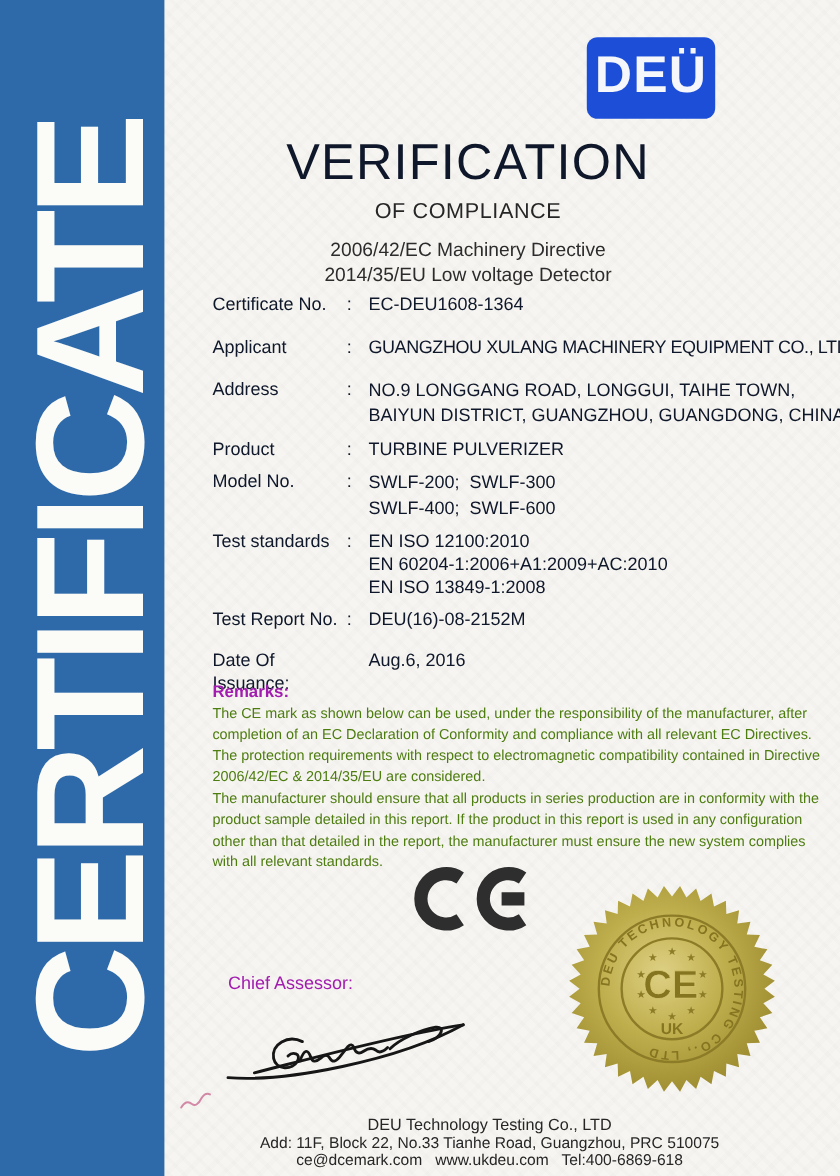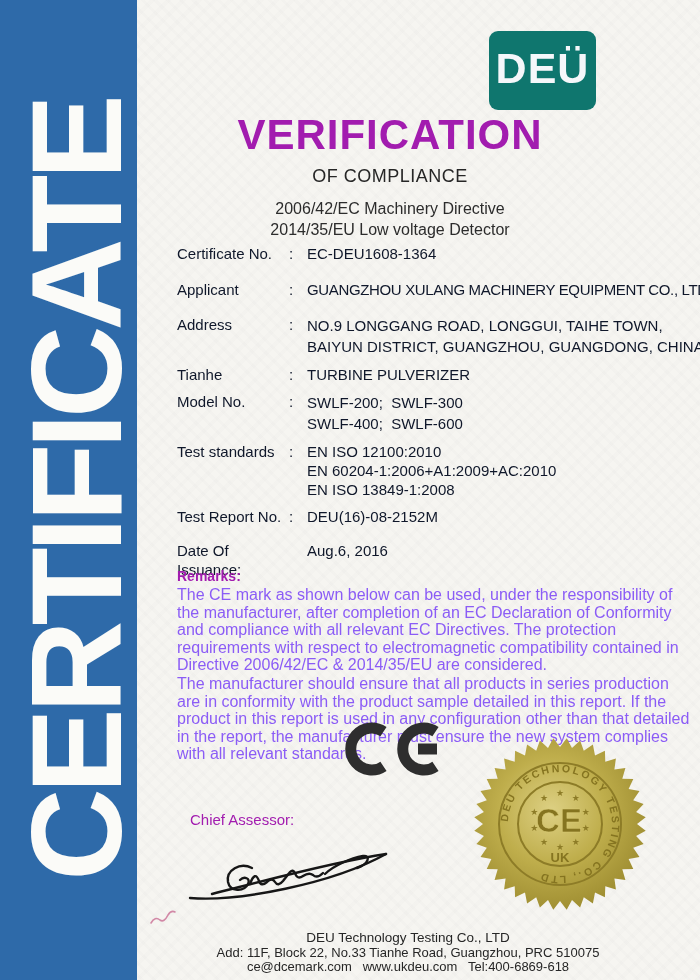--- a/index.html
+++ b/index.html
@@ -24,43 +24,43 @@
   }
   .side-band .vtext {
     position:absolute; left:calc(50% + 7px); top:50%;
     transform:translate(-50%,-50%) rotate(-90deg);
     white-space:nowrap;
     font-size:128px; font-weight:bold; letter-spacing:-5px;
     color:#fbfbf8;
   }
   
   .logo {
-    position:absolute; left:489px; top:31px; width:107px; height:79px;
-    background:#0f766e; border-radius:9px;
+    position:absolute; left:489px; top:31px; width:107px; height:68px;
+    background:#1d4ed8; border-radius:9px;
     display:flex; align-items:center; justify-content:center;
   }
   .logo span { color:#f5f7fa; font-size:43px; font-weight:bold; letter-spacing:1px; padding-bottom:4px; }
   
   .title-block { position:absolute; left:130px; top:112px; width:520px; text-align:center; }
-  .title-main { font-size:42px; font-weight:bold; letter-spacing:1px; color:#a21caf; line-height:46px; }
+  .title-main { font-size:42px; font-weight:normal; letter-spacing:1px; color:#0f172a; line-height:46px; }
   .title-sub  { font-size:18px; font-weight:normal; letter-spacing:.5px; color:#262626; line-height:30px; margin-top:3px; }
   .directives { margin-top:7px; font-size:16px; line-height:21px; color:#2c2c2c; }
   
   .fields { position:absolute; left:177px; top:244px; width:512px; }
   .row { display:grid; grid-template-columns:112px 18px 1fr; font-size:15px; color:#0f172a; }
   .row .lbl { line-height:19px; }
   .row .sep { line-height:19px; }
   .row .val div { line-height:19px; white-space:pre; }
   .row.m17{margin-top:17px;} .row.m16{margin-top:16px;} .row.m8{margin-top:8px;} .row.m15{margin-top:15px;}
   .row .val .lh21 { line-height:21px; }
   .row .val .tight { letter-spacing:-.35px; }
   
   .remarks { position:absolute; left:177px; top:568px; width:514px; }
   .remarks h3 { font-size:14px; color:#a21caf; margin-bottom:2px; }
-  .remarks p { font-size:16px; line-height:17.6px; color:#8b5cf6; margin-top:1px; }
+  .remarks p { font-size:12px; line-height:17.6px; color:#4d7c0f; margin-top:1px; }
   
   .ce-mark { position:absolute; left:345px; top:720px; }
   
   .seal { position:absolute; left:472px; top:736px; width:176px; height:176px; }
   
   .assessor { position:absolute; left:190px; top:811px; font-size:15px; color:#a21caf; }
   .signature { position:absolute; left:182px; top:836px; }
   .pink-mark { position:absolute; left:148px; top:906px; }
   
   .footer { position:absolute; left:120px; top:930px; width:576px; text-align:center; color:#262626; }
@@ -107,21 +107,21 @@
   </div>
   <div class="row m16">
     <div class="lbl">Address</div>
     <div class="sep">:</div>
     <div class="val">
       <div class="lh21">NO.9 LONGGANG ROAD, LONGGUI, TAIHE TOWN,</div>
       <div class="lh21">BAIYUN DISTRICT, GUANGZHOU, GUANGDONG, CHINA</div>
     </div>
   </div>
   <div class="row m8">
-    <div class="lbl">Tianhe</div>
+    <div class="lbl">Product</div>
     <div class="sep">:</div>
     <div class="val">
         <div>TURBINE PULVERIZER</div>
       </div>
   </div>
   <div class="row m8">
     <div class="lbl">Model No.</div>
     <div class="sep">:</div>
     <div class="val">
       <div class="lh21">SWLF-200;  SWLF-300</div>

